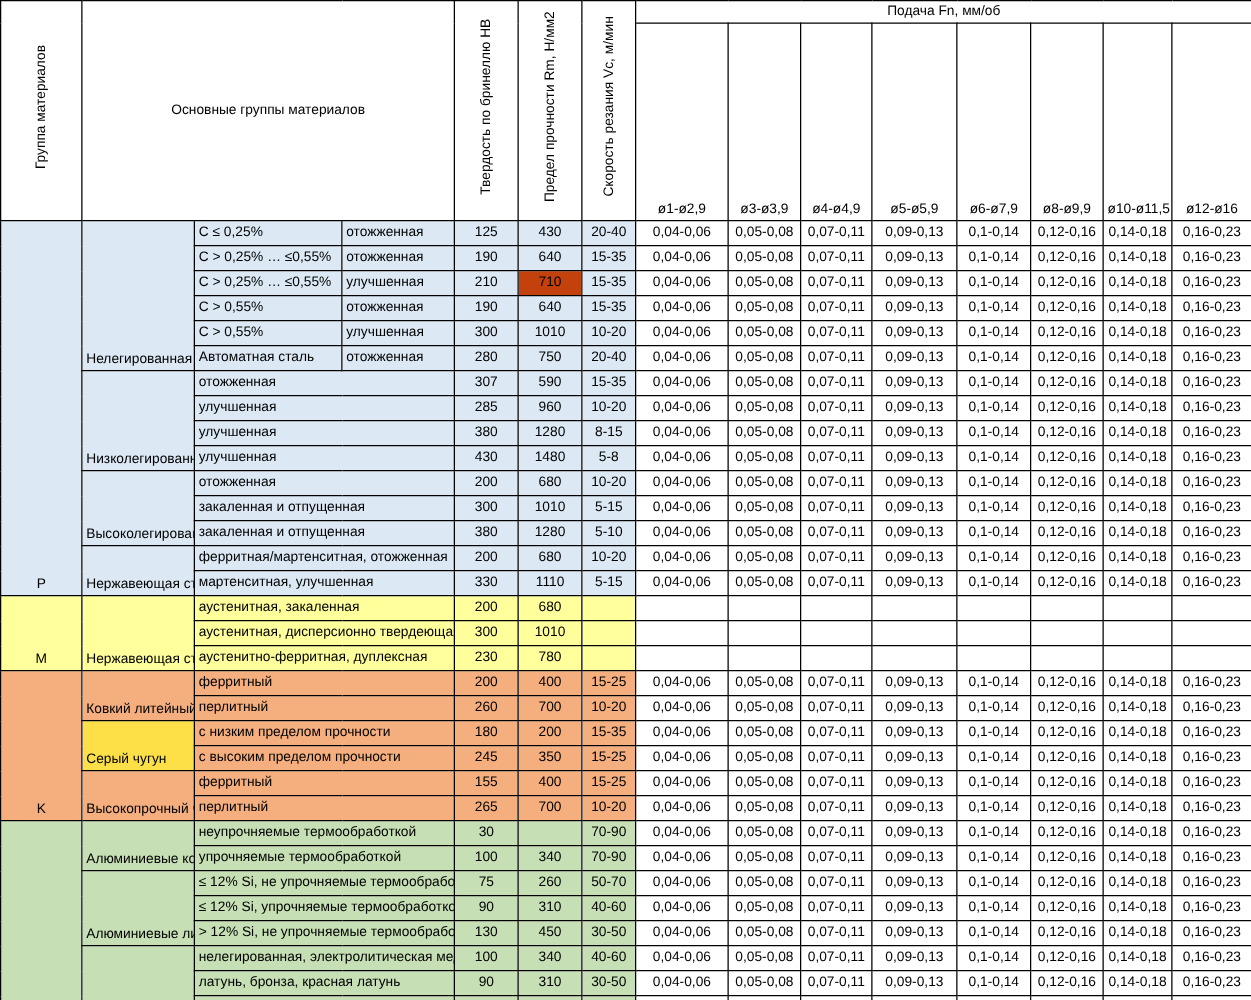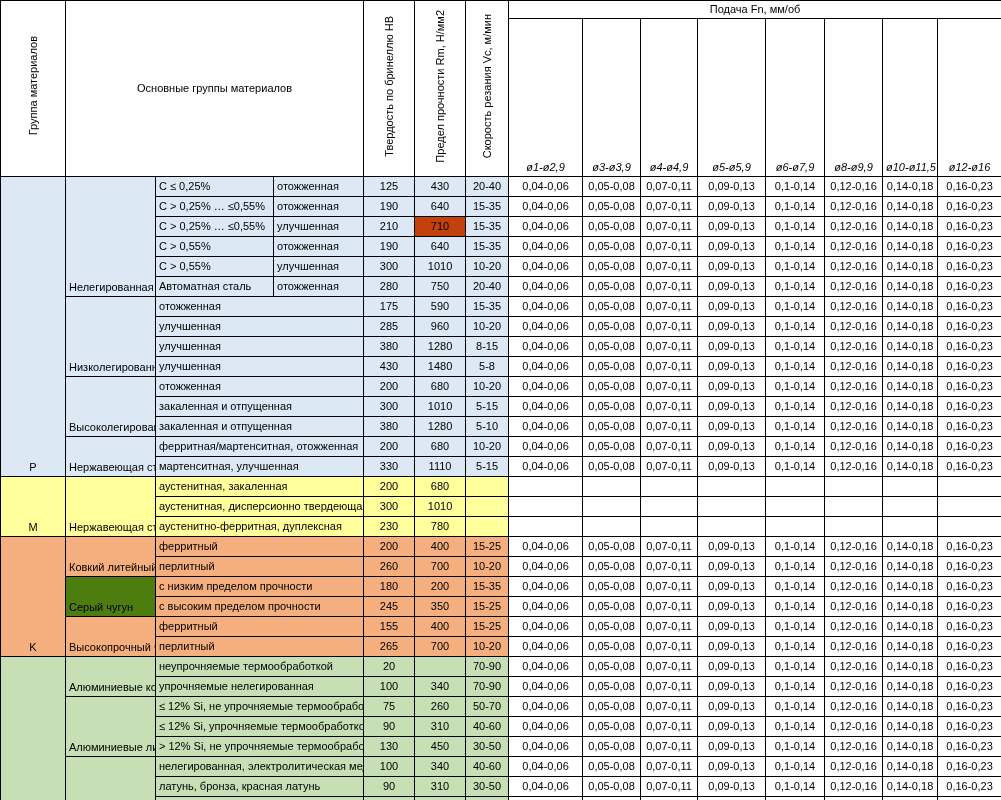--- a/index.html
+++ b/index.html
@@ -18,21 +18,21 @@
     overflow: hidden; white-space: nowrap;
     font-weight: normal;
     line-height: 17px;
   }
   
   tr.hdr-top th { height: 13px; text-align: center; vertical-align: middle; background: #fff; }
   tr.hdr-sub th { height: 157px; vertical-align: bottom; text-align: center; padding-bottom: 3px; background: #fff; }
   th.rot { vertical-align: bottom; text-align: center; padding-bottom: 4px; background: #fff; }
   .vtext { writing-mode: vertical-rl; transform: rotate(180deg); white-space: nowrap; display: inline-block; }
   th.materials-hdr { vertical-align: bottom; text-align: center; padding-bottom: 2px; background: #fff; }
-  th.dia { font-weight: bold; font-style: italic; }
+  th.dia { font-weight: bold; }
   
   #grid tbody tr { height: 19px; }
   #grid tbody td { height: 19px; }
   td.group-cell { text-align: center; vertical-align: bottom; padding-bottom: 1px; }
   td.family-cell { text-align: left; vertical-align: bottom; padding-bottom: 1px; }
   td.sub-cell { text-align: left; vertical-align: middle; }
   td.num-cell { text-align: center; vertical-align: middle; }
   td.feed-cell { text-align: center; vertical-align: middle; background: #fff; }
 </style>
 </head>
@@ -166,21 +166,21 @@
           <td class="feed-cell">0,07-0,11</td>
           <td class="feed-cell">0,09-0,13</td>
           <td class="feed-cell">0,1-0,14</td>
           <td class="feed-cell">0,12-0,16</td>
           <td class="feed-cell">0,14-0,18</td>
           <td class="feed-cell">0,16-0,23</td>
         </tr>
         <tr>
           <td class="family-cell" rowspan="4" style="background: rgb(220, 233, 245);">Низколегированная сталь</td>
           <td class="sub-cell" colspan="2" style="background: rgb(220, 233, 245);">отожженная</td>
-          <td class="num-cell" style="background: rgb(220, 233, 245);">175</td>
+          <td class="num-cell" style="background: rgb(220, 233, 245);">307</td>
           <td class="num-cell" style="background: rgb(220, 233, 245);">590</td>
           <td class="num-cell" style="background: rgb(220, 233, 245);">15-35</td>
           <td class="feed-cell">0,04-0,06</td>
           <td class="feed-cell">0,05-0,08</td>
           <td class="feed-cell">0,07-0,11</td>
           <td class="feed-cell">0,09-0,13</td>
           <td class="feed-cell">0,1-0,14</td>
           <td class="feed-cell">0,12-0,16</td>
           <td class="feed-cell">0,14-0,18</td>
           <td class="feed-cell">0,16-0,23</td>
@@ -367,21 +367,21 @@
           <td class="feed-cell">0,04-0,06</td>
           <td class="feed-cell">0,05-0,08</td>
           <td class="feed-cell">0,07-0,11</td>
           <td class="feed-cell">0,09-0,13</td>
           <td class="feed-cell">0,1-0,14</td>
           <td class="feed-cell">0,12-0,16</td>
           <td class="feed-cell">0,14-0,18</td>
           <td class="feed-cell">0,16-0,23</td>
         </tr>
         <tr>
-          <td class="family-cell" rowspan="2" style="background: #4d7c0f;">Серый чугун</td>
+          <td class="family-cell" rowspan="2" style="background: #fde047;">Серый чугун</td>
           <td class="sub-cell" colspan="2" style="background: rgb(245, 174, 126);">с низким пределом прочности</td>
           <td class="num-cell" style="background: rgb(245, 174, 126);">180</td>
           <td class="num-cell" style="background: rgb(245, 174, 126);">200</td>
           <td class="num-cell" style="background: rgb(245, 174, 126);">15-35</td>
           <td class="feed-cell">0,04-0,06</td>
           <td class="feed-cell">0,05-0,08</td>
           <td class="feed-cell">0,07-0,11</td>
           <td class="feed-cell">0,09-0,13</td>
           <td class="feed-cell">0,1-0,14</td>
           <td class="feed-cell">0,12-0,16</td>
@@ -428,34 +428,34 @@
           <td class="feed-cell">0,09-0,13</td>
           <td class="feed-cell">0,1-0,14</td>
           <td class="feed-cell">0,12-0,16</td>
           <td class="feed-cell">0,14-0,18</td>
           <td class="feed-cell">0,16-0,23</td>
         </tr>
         <tr>
           <td class="group-cell" rowspan="9" style="background: rgb(198, 223, 180);">N</td>
           <td class="family-cell" rowspan="2" style="background: rgb(198, 223, 180);">Алюминиевые кованые сплавы</td>
           <td class="sub-cell" colspan="2" style="background: rgb(198, 223, 180);">неупрочняемые термообработкой</td>
-          <td class="num-cell" style="background: rgb(198, 223, 180);">20</td>
+          <td class="num-cell" style="background: rgb(198, 223, 180);">30</td>
           <td class="num-cell" style="background: rgb(198, 223, 180);"></td>
           <td class="num-cell" style="background: rgb(198, 223, 180);">70-90</td>
           <td class="feed-cell">0,04-0,06</td>
           <td class="feed-cell">0,05-0,08</td>
           <td class="feed-cell">0,07-0,11</td>
           <td class="feed-cell">0,09-0,13</td>
           <td class="feed-cell">0,1-0,14</td>
           <td class="feed-cell">0,12-0,16</td>
           <td class="feed-cell">0,14-0,18</td>
           <td class="feed-cell">0,16-0,23</td>
         </tr>
         <tr>
-          <td class="sub-cell" colspan="2" style="background: rgb(198, 223, 180);">упрочняемые нелегированная</td>
+          <td class="sub-cell" colspan="2" style="background: rgb(198, 223, 180);">упрочняемые термообработкой</td>
           <td class="num-cell" style="background: rgb(198, 223, 180);">100</td>
           <td class="num-cell" style="background: rgb(198, 223, 180);">340</td>
           <td class="num-cell" style="background: rgb(198, 223, 180);">70-90</td>
           <td class="feed-cell">0,04-0,06</td>
           <td class="feed-cell">0,05-0,08</td>
           <td class="feed-cell">0,07-0,11</td>
           <td class="feed-cell">0,09-0,13</td>
           <td class="feed-cell">0,1-0,14</td>
           <td class="feed-cell">0,12-0,16</td>
           <td class="feed-cell">0,14-0,18</td>

